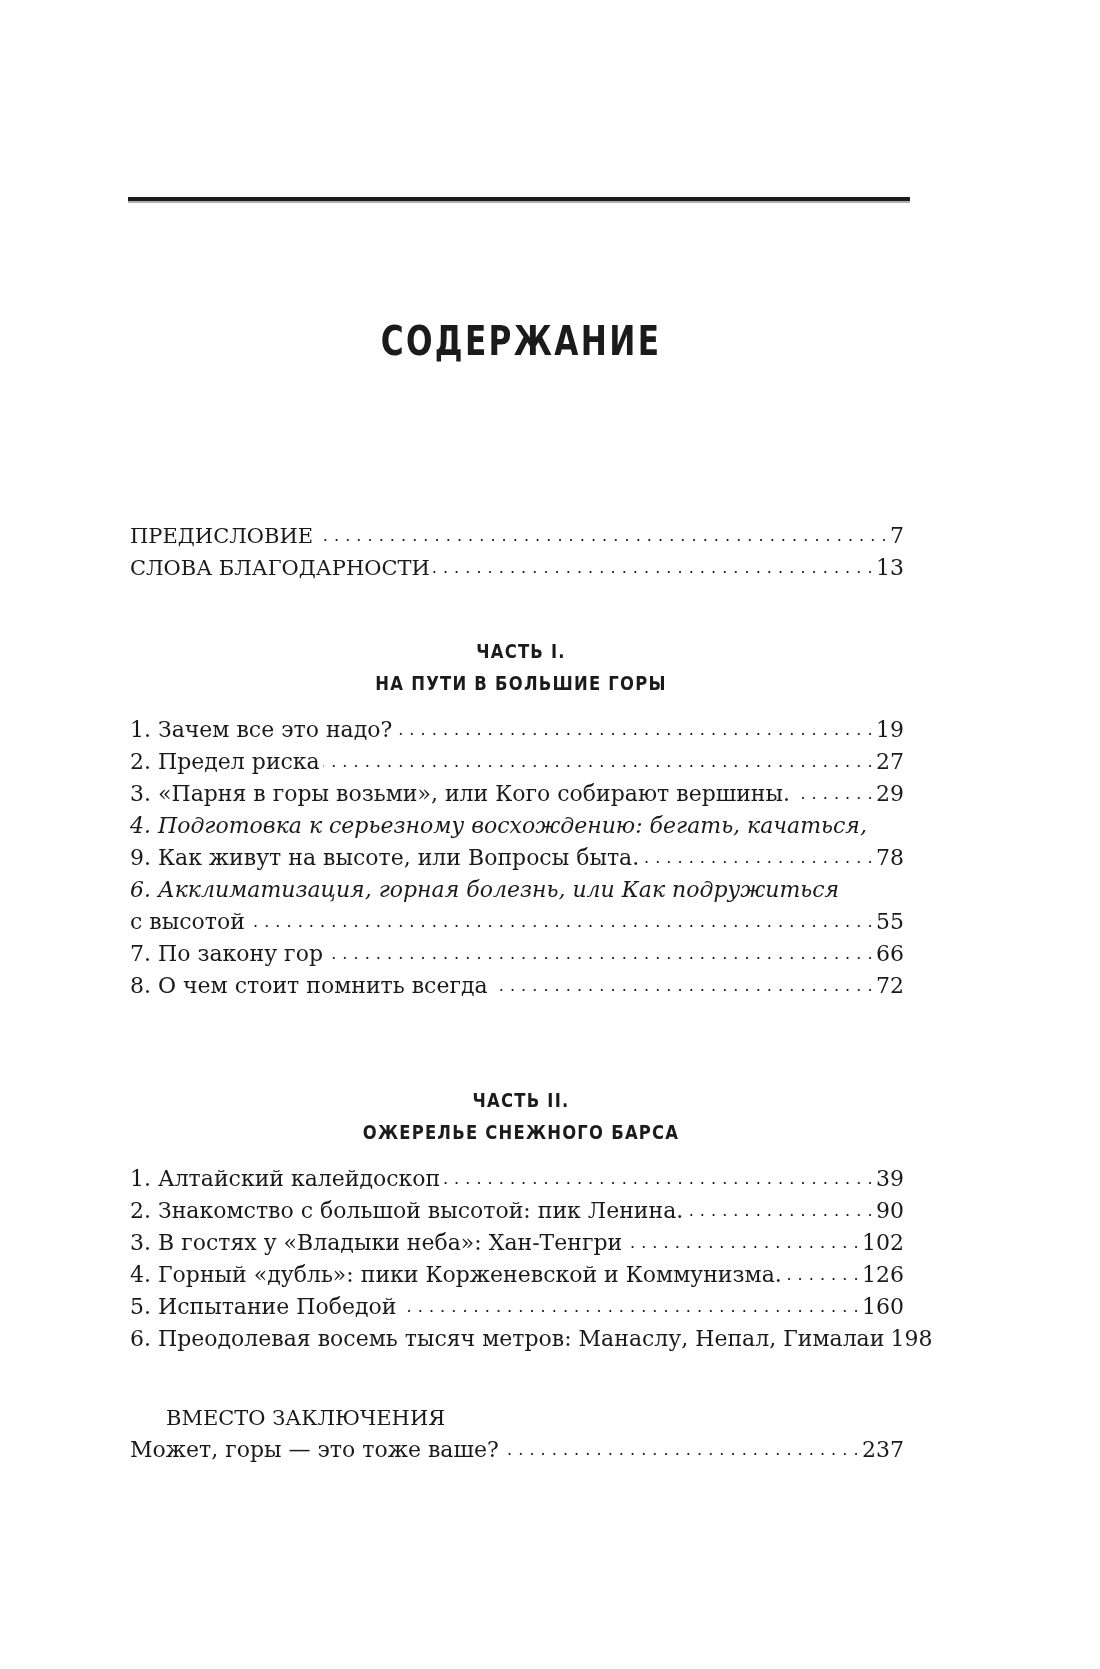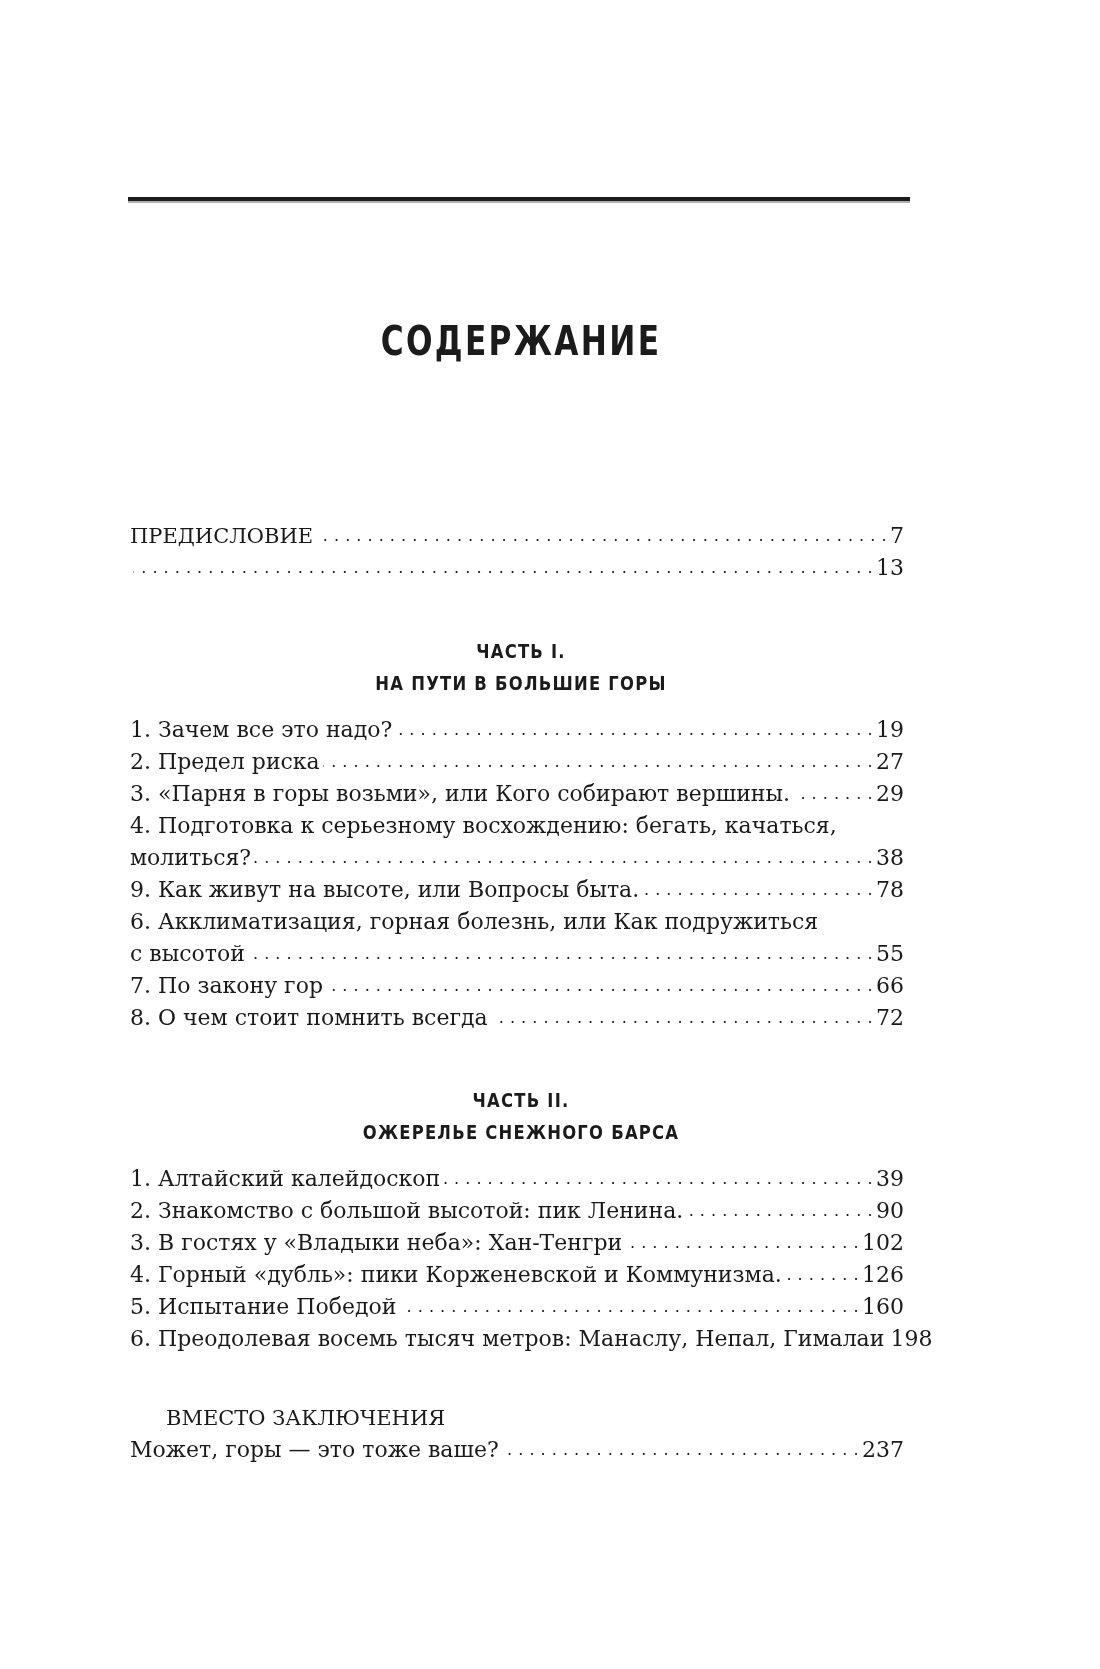--- a/index.html
+++ b/index.html
@@ -73,20 +73,21 @@
     }
     .row .page {
       flex: 0 0 auto;
       text-align: right;
     }
     .row.wrap-first {
       height: 32px;
     }
     .row.wrap-first .label {
       flex: 1 1 auto;
+      font-style: italic;
     }
     .caps {
       font-size: 21px;
     }
     .part-heading {
       position: absolute;
       left: 0;
       width: 1042px;
       text-align: center;
       font-family: "DejaVu Sans", sans-serif;
@@ -112,20 +113,21 @@
 
 <div class="title">СОДЕРЖАНИЕ</div>
 
 <div class="block" style="top:520px;">
   <div class="row">
     <span class="label caps">ПРЕДИСЛОВИЕ</span>
     <span class="leader"></span>
     <span class="page">7</span>
   </div>
   <div class="row">
+    <span class="label caps">СЛОВА БЛАГОДАРНОСТИ</span>
     <span class="leader"></span>
     <span class="page">13</span>
   </div>
 </div>
 
 <div class="part-heading" style="top:635px;">ЧАСТЬ I.</div>
 <div class="part-heading" style="top:667px;">НА ПУТИ В БОЛЬШИЕ ГОРЫ</div>
 
 <div class="block" style="top:714px;">
   <div class="row">
@@ -140,25 +142,20 @@
   </div>
   <div class="row">
     <span class="label">3. «Парня в горы возьми», или Кого собирают вершины.</span>
     <span class="leader"></span>
     <span class="page">29</span>
   </div>
   <div class="row wrap-first">
     <span class="label">4. Подготовка к серьезному восхождению: бегать, качаться,</span>
   </div>
   <div class="row">
-    <span class="label">молиться?</span>
-    <span class="leader"></span>
-    <span class="page">38</span>
-  </div>
-  <div class="row">
     <span class="label">9. Как живут на высоте, или Вопросы быта.</span>
     <span class="leader"></span>
     <span class="page">78</span>
   </div>
   <div class="row wrap-first">
     <span class="label">6. Акклиматизация, горная болезнь, или Как подружиться</span>
   </div>
   <div class="row">
     <span class="label">с высотой</span>
     <span class="leader"></span>

